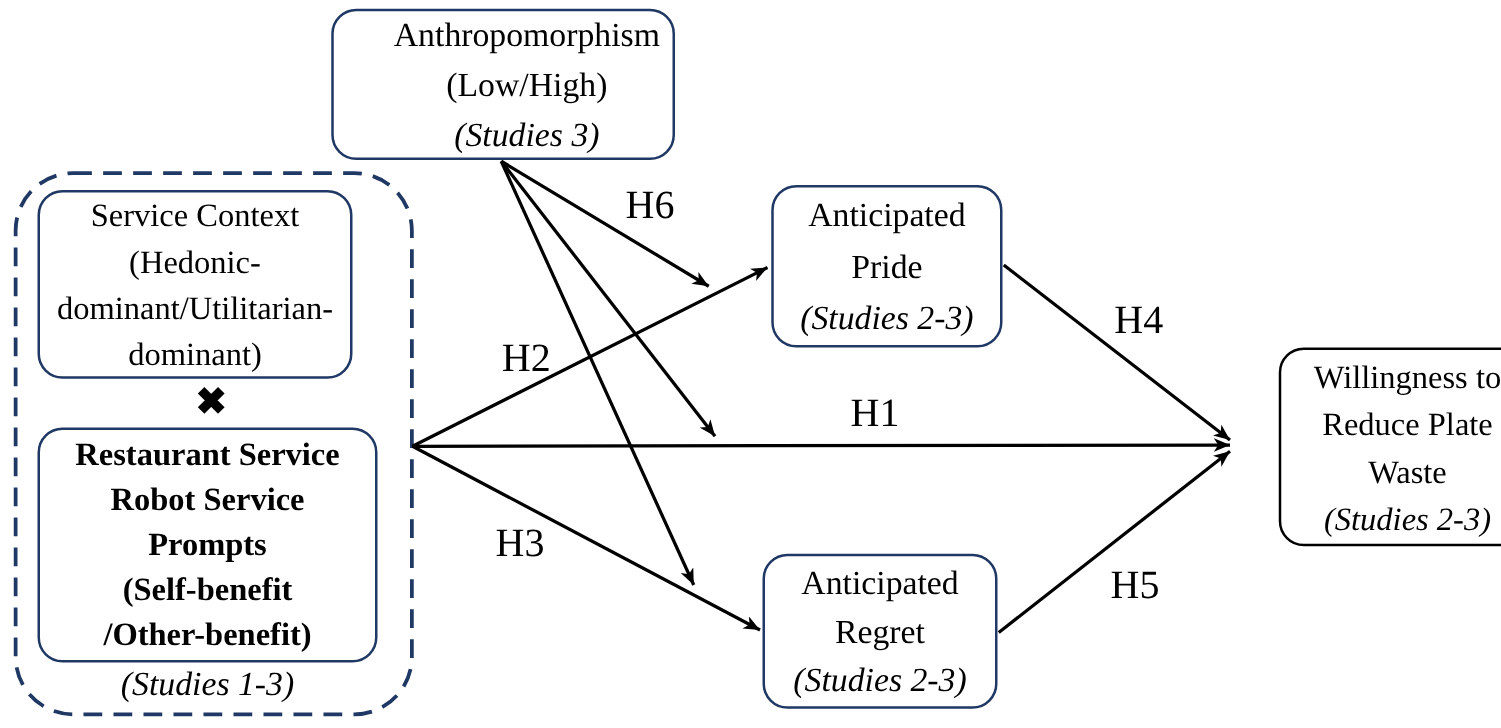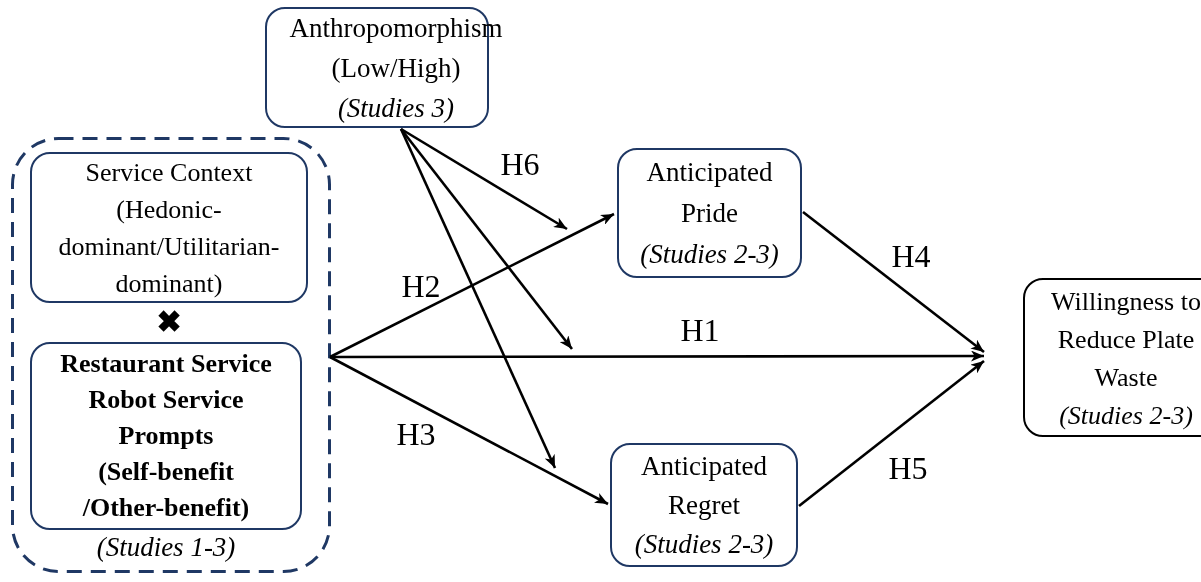--- a/index.html
+++ b/index.html
@@ -28,22 +28,22 @@
     position:absolute;z-index:2;
     transform:translate(-50%,-50%);
     font-size:32px;
     white-space:nowrap;
   }
   .freetext{
     position:absolute;z-index:2;
     text-align:center;
   }
   
-  #box-anthropomorphism{left:265px;top:7px;width:224px;height:121px;font-size:27px;line-height:40px;padding-left:38px;}
-  #box-service-context{left:30px;top:152px;width:278px;height:151px;}
+  #box-anthropomorphism{left:265px;top:7px;width:275px;height:121px;font-size:27px;line-height:40px;padding-left:38px;}
+  #box-service-context{left:30px;top:152px;width:252px;height:151px;}
   #box-robot-prompts{left:30px;top:342px;width:272px;height:188px;line-height:36px;font-weight:bold;}
   #box-pride{left:617px;top:148px;width:185px;height:130px;font-size:27px;line-height:41px;}
   #box-regret{left:610px;top:443px;width:188px;height:124px;font-size:27px;line-height:39px;}
   #box-willingness{left:1023px;top:278px;width:206px;height:159px;border-color:#000000;line-height:38px;justify-content:flex-end;}
   #cross-symbol{left:30px;top:303px;width:278px;font-size:30px;font-weight:bold;line-height:38px;}
   #iv-study-label{left:30px;top:528px;width:272px;font-size:27px;font-style:italic;line-height:38px;}
   #label-h1{left:700px;top:330px;}
   #label-h2{left:421px;top:286px;}
   #label-h3{left:403px;top:434px;margin-left:13px;}
   #label-h4{left:911px;top:256px;}

